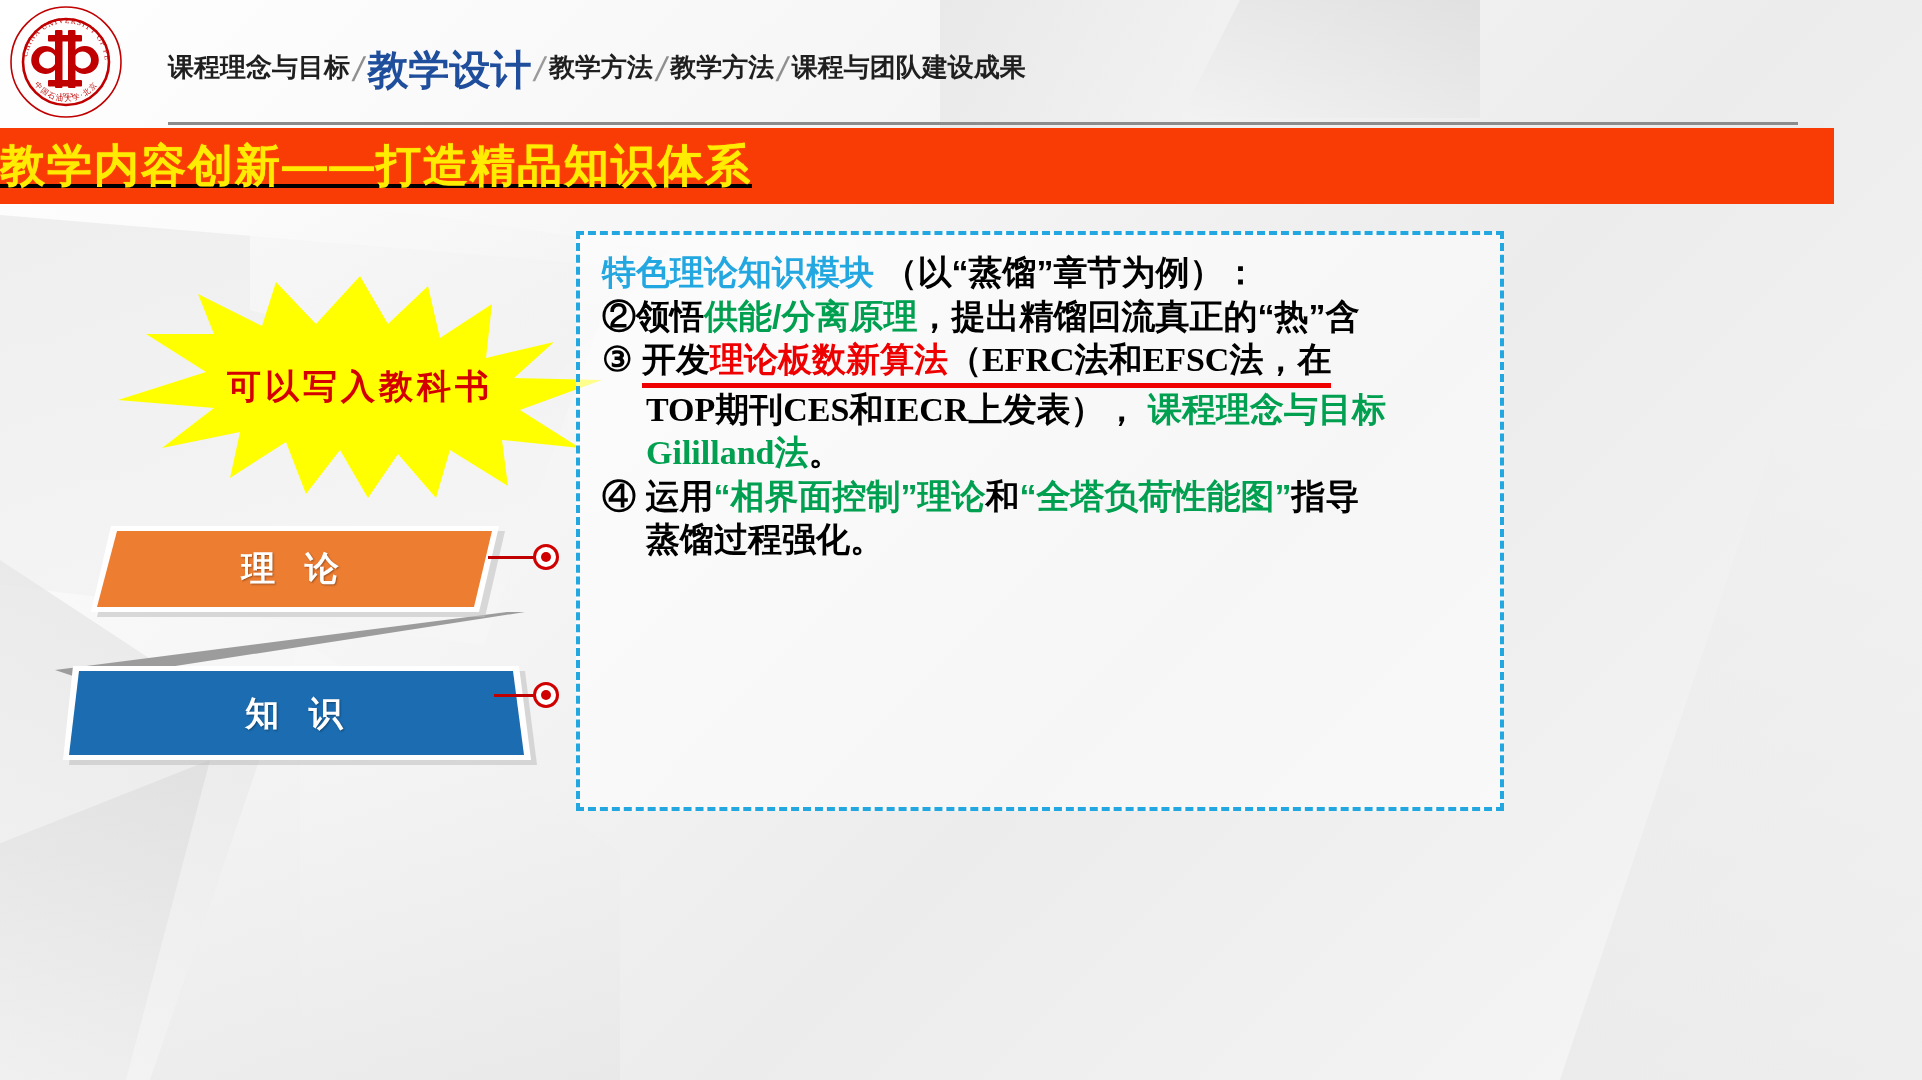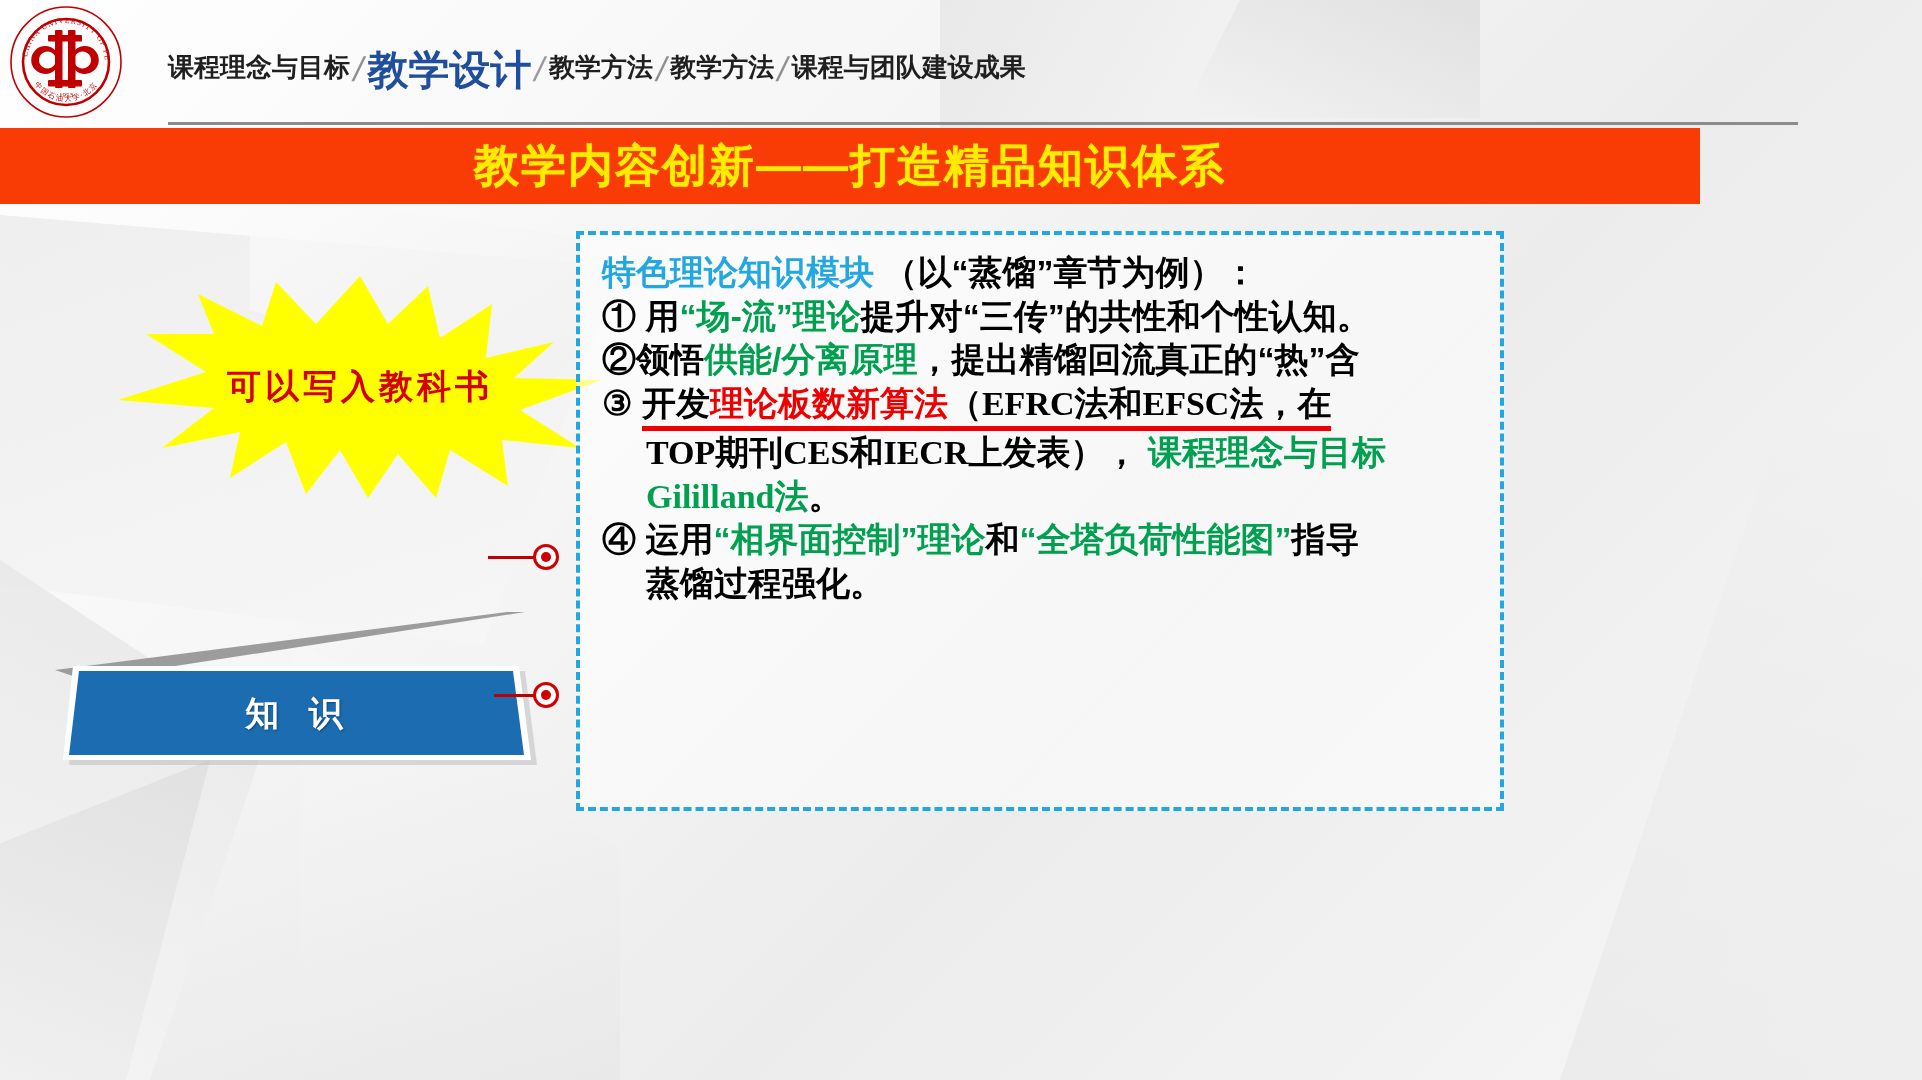--- a/index.html
+++ b/index.html
@@ -59,23 +59,23 @@
     transform:skewX(-12deg); display:inline-block;
   }
   .nav-sep.thick { color:#9a9a9a; }
   #header-rule {
     position:absolute; left:168px; top:122px; width:1630px; height:3px;
     background:#8c8c8c;
   }
 
   
   #banner {
-    position:absolute; top:128px; left:0; width:1700px; height:76px;
+    position:absolute; top:128px; left:0; width:1834px; height:76px;
     background:#f93c06;
-    display:flex; align-items:center; justify-content:center;
+    display:flex; align-items:center; justify-content:flex-start;text-decoration:underline;
   }
   #banner-title {
     color:#ffec00; font-size:45px; font-weight:bold; letter-spacing:2px;
     font-family:"Liberation Sans", sans-serif;
     text-shadow:0 0 1px #ffec00;
   }
 
   
   #starburst {
     position:absolute; left:110px; top:272px; width:500px; height:230px;
@@ -207,20 +207,28 @@
   </div>
 
   <div id="pyramid">
 
     <div class="band" id="band-mid">
       <svg width="470" height="72" viewBox="0 0 470 72">
         <polygon points="0,62 452,4 470,4 30,72" fill="#9c9c9c"></polygon>
       </svg>
     </div>
 
+    <div class="band" id="band-theory">
+      <svg width="420" height="98" viewBox="0 0 420 98">
+        <polygon points="26,6 414,6 394,92 6,92" fill="#bdbdbd" opacity=".55" transform="translate(6,5)"></polygon>
+        <polygon points="26,6 414,6 394,92 6,92" fill="#ffffff"></polygon>
+        <polygon points="32,11 407,11 389,87 12,87" fill="#ed7d31"></polygon>
+      </svg>
+      <div class="band-label">理  论</div>
+    </div>
 
     <div class="band" id="band-knowledge">
       <svg width="480" height="108" viewBox="0 0 480 108">
         <polygon points="14,6 460,6 472,100 4,100" fill="#bdbdbd" opacity=".55" transform="translate(6,5)"></polygon>
         <polygon points="14,6 460,6 472,100 4,100" fill="#ffffff"></polygon>
         <polygon points="20,11 454,11 465,95 10,95" fill="#1b6cb0"></polygon>
       </svg>
       <div class="band-label">知  识</div>
     </div>
   </div>
@@ -235,24 +243,20 @@
       <i></i>
     </div>
 
   <div id="content-box">
 
     <div class="line">
       <span class="cy">特色理论知识模块</span>
       <span>（以“蒸馏”章节为例）：</span>
     </div>
 
-    <div class="line">
-      <span class="num">①</span>
-      <span> 用</span><span class="gr">“场-流”理论</span><span>提升对“三传”的共性和个性认知。</span>
-    </div>
 
     <div class="line">
       <span class="num">②</span><span>领悟</span><span class="gr">供能/分离原理</span><span>，提出精馏回流真正的“热”含</span>
     </div>
 
     <div class="line">
       <span class="num">③</span>
       <span class="underline-red"><span> 开发</span><span class="rd">理论板数新算法</span><span class="serif">（EFRC法和EFSC法，在</span></span>
     </div>
     <div class="line indent">

